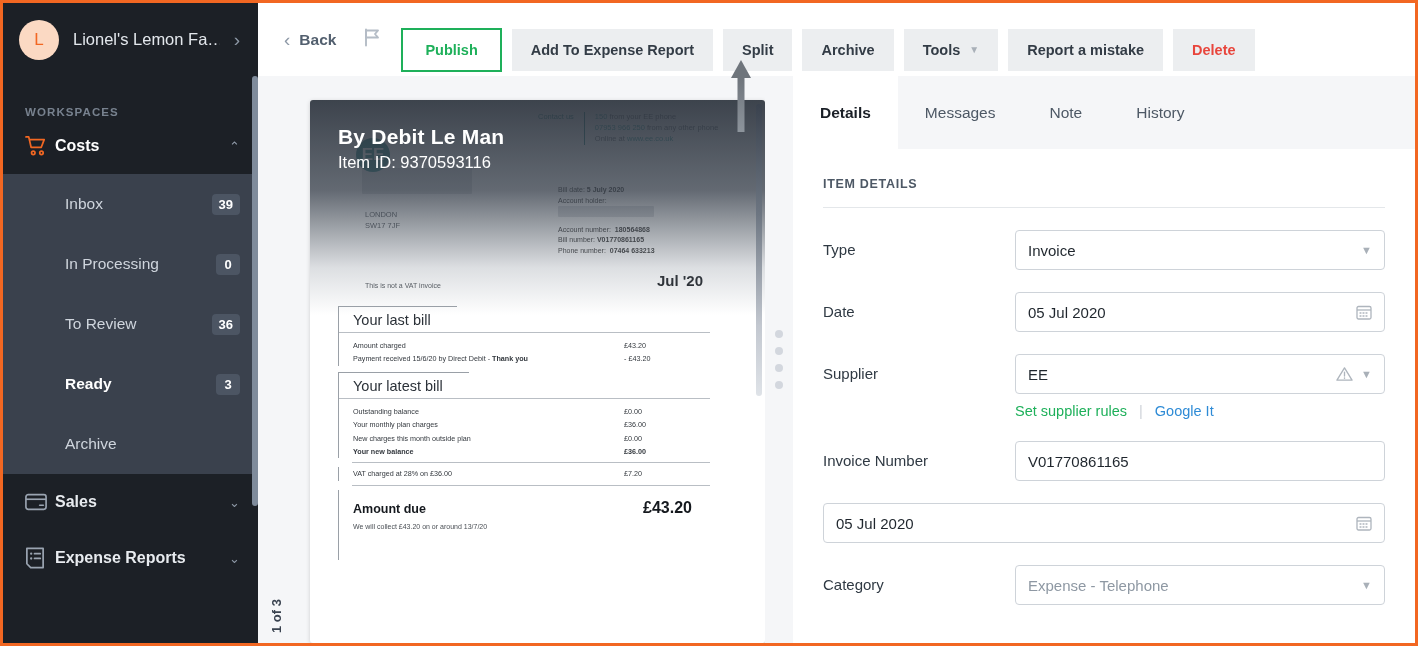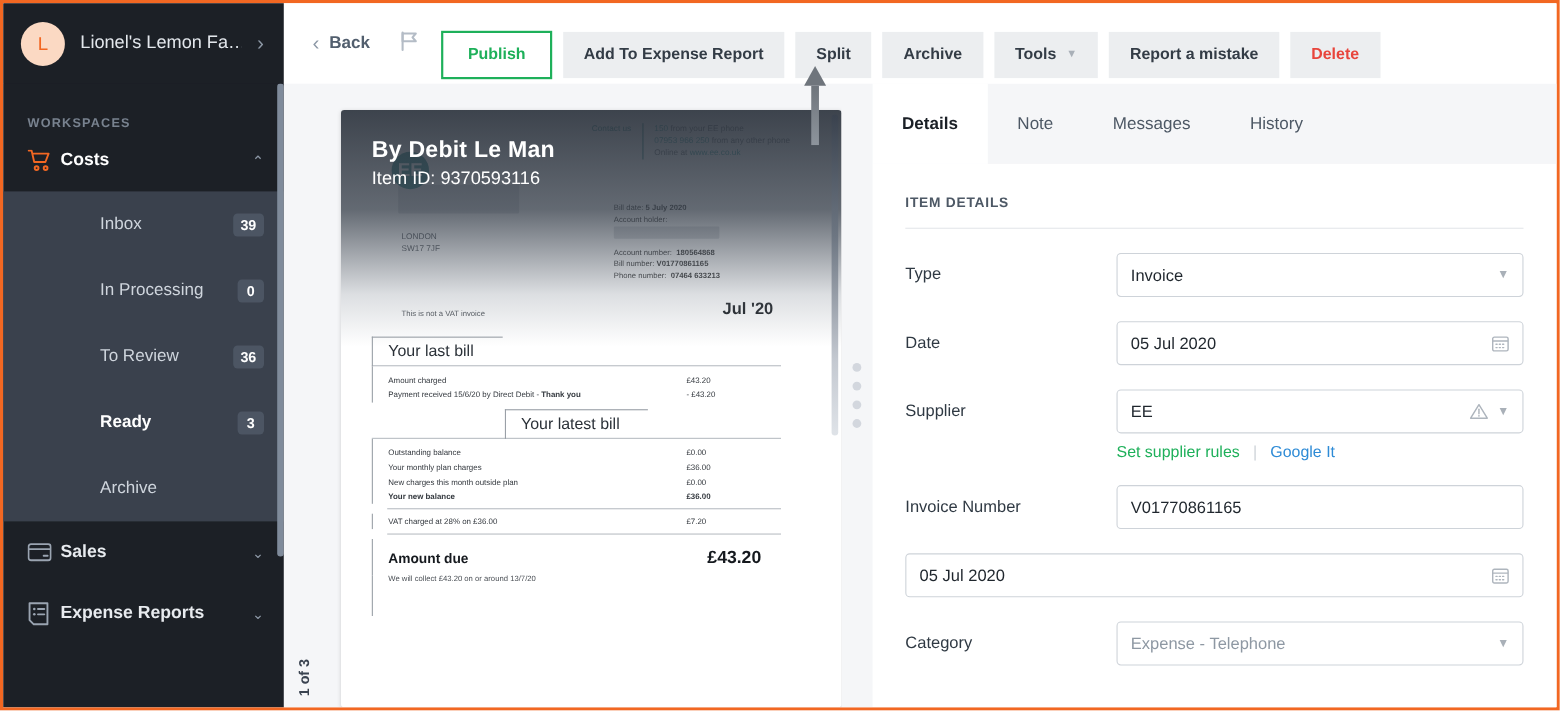--- a/index.html
+++ b/index.html
@@ -52,21 +52,21 @@
   .group-head .glabel { flex: 1; font-size: 16px; font-weight: bold; color: #e8ebef; }
   .group-head .gchev { color: #8d98a6; font-size: 13px; }
   .group-head.open .glabel { color: #fff; }
 
   .sub-list { background: #3a414d; }
   .sub-item {
     display: flex; align-items: center; height: 60px;
     padding: 0 18px 0 62px; cursor: pointer; color: #cfd5dd; font-size: 15.5px;
   }
   .sub-item.active { color: #fff; font-weight: bold; }
-  .sub-item .slabel { flex: 1; margin-left: 26px; }
+  .sub-item .slabel { flex: 1; }
   .badge {
     background: #4c5563; color: #fff; font-size: 13px; font-weight: bold;
     border-radius: 4px; padding: 3px 7px; min-width: 24px; text-align: center;
   }
   .sb-scrollbar {
     position: absolute; right: 0; top: 0; width: 6px; height: 100%;
     background: transparent;
   }
   .sb-thumb {
     position: absolute; right: 0; top: 0; width: 6px; height: 430px;
@@ -399,21 +399,21 @@
                   <span class="bv">£43.20</span>
                 </div>
                 <div class="brow">
                   <span class="bl"><span>Payment received 15/6/20 by Direct Debit - </span><b>Thank you</b></span>
                   <span class="bv">- £43.20</span>
                 </div>
               </div>
             </div>
 
             <div class="bill-block" style="top:272px;">
-              <div style="position:relative;text-align:center;">
+              <div style="position:relative;">
                 <div class="bill-rule" style="top:26px;"></div>
                 <div class="tab-head">Your latest bill</div>
               </div>
               <div class="bill-rows">
                 <div class="brow">
                   <span class="bl">Outstanding balance</span>
                   <span class="bv">£0.00</span>
                 </div>
                 <div class="brow">
                   <span class="bl">Your monthly plan charges</span>
@@ -458,22 +458,22 @@
           <i></i>
           <i></i>
           <i></i>
           <i></i>
         </div>
       </div>
 
       <div class="detail-pane">
         <div class="tabs">
           <div class="tab active">Details</div>
+          <div class="tab">Messages</div>
           <div class="tab">Note</div>
-          <div class="tab">Messages</div>
           <div class="tab">History</div>
         </div>
 
         <div class="detail-body">
           <div class="sec-title">ITEM DETAILS</div>
           <div class="sec-rule"></div>
 
           <div class="frow">
             <div class="flabel">Type</div>
             <div class="fctrl">

